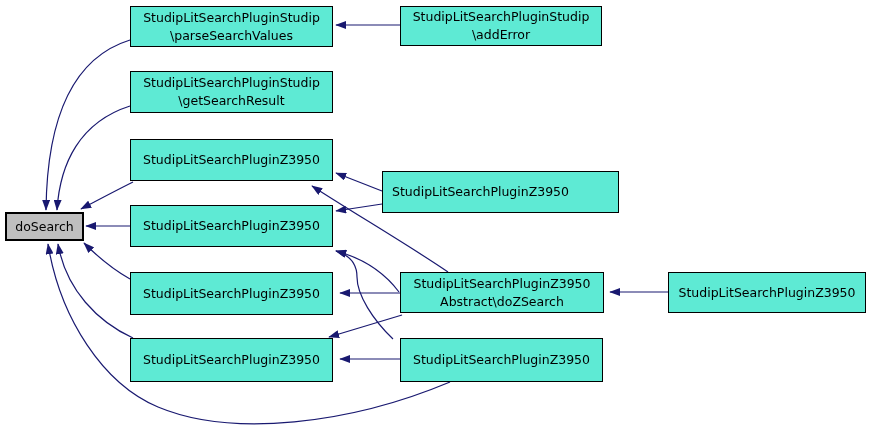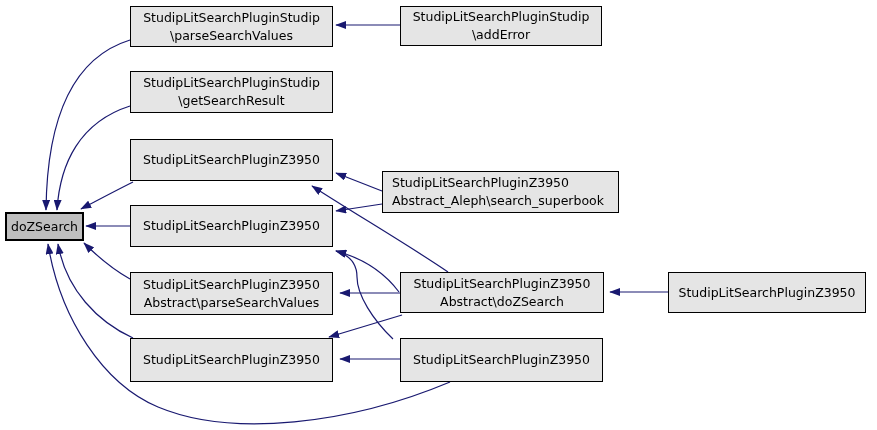--- a/index.html
+++ b/index.html
@@ -1,19 +1,19 @@
 <!DOCTYPE html>
 <html><head>
 <meta charset="utf-8">
 <style>
   html,body{margin:0;padding:0;background:#ffffff;}
   #canvas{position:relative;width:877px;height:430px;background:#ffffff;overflow:hidden;
           font-family:"DejaVu Sans","Liberation Sans",sans-serif;}
   #edges{position:absolute;left:0;top:0;width:877px;height:430px;}
-  .node{position:absolute;box-sizing:border-box;background:#e5e5e5;border:1px solid #000000;
+  .node{position:absolute;box-sizing:border-box;background:#5eead4;border:1px solid #000000;
         display:flex;flex-direction:column;justify-content:center;align-items:center;
         font-size:12.5px;line-height:18px;color:#000000;white-space:nowrap;text-align:center;}
   .node span{display:block;}
   .node.hl{background:#bfbfbf;border:2px solid #000000;}
   .node.leftalign{align-items:flex-start;text-align:left;padding-left:9px;}
   
   #n-adderror        {left:5px;  top:212px; width:79px;  height:29px;}
   #n-studip-parse    {left:130px;top:6px;   width:203px; height:41px;}
   #n-studip-dosearch {left:400px;top:6px;   width:202px; height:40px;}
   #n-studip-getsr    {left:130px;top:71px;  width:203px; height:42px;}
@@ -51,21 +51,21 @@
     <path class="edge" d="M 382 204 L 336 211" marker-end="url(#arrow)"></path>
     <path class="edge" d="M 399 292 C 384 272, 362 258, 336 251" marker-end="url(#arrow)"></path>
     <path class="edge" d="M 393 339 C 373 320, 357 295, 357 277 C 357 263, 349 255, 336 251" marker-end="url(#arrow)"></path>
     <path class="edge" d="M 400 293 L 340 293" marker-end="url(#arrow)"></path>
     <path class="edge" d="M 402 315 L 329 337" marker-end="url(#arrow)"></path>
     <path class="edge" d="M 400 359 L 340 359" marker-end="url(#arrow)"></path>
     <path class="edge" d="M 668 292 L 610 292" marker-end="url(#arrow)"></path>
   </svg>
 
   <div class="node hl" id="n-adderror">
-    <span>doZSearch</span>
+    <span>doSearch</span>
   </div>
 
   <div class="node" id="n-studip-parse">
     <span>StudipLitSearchPluginStudip</span>
     <span>\parseSearchValues</span>
   </div>
 
   <div class="node" id="n-studip-dosearch">
     <span>StudipLitSearchPluginStudip</span>
     <span>\addError</span>
@@ -75,30 +75,28 @@
     <span>StudipLitSearchPluginStudip</span>
     <span>\getSearchResult</span>
   </div>
 
   <div class="node" id="n-z-getzrecord">
     <span>StudipLitSearchPluginZ3950</span>
   </div>
 
   <div class="node leftalign" id="n-aleph-superbook">
     <span>StudipLitSearchPluginZ3950</span>
-    <span>Abstract_Aleph\search_superbook</span>
   </div>
 
   <div class="node" id="n-z-dozconnect">
     <span>StudipLitSearchPluginZ3950</span>
   </div>
 
   <div class="node" id="n-z-parse">
     <span>StudipLitSearchPluginZ3950</span>
-    <span>Abstract\parseSearchValues</span>
   </div>
 
   <div class="node" id="n-z-dosearch">
     <span>StudipLitSearchPluginZ3950</span>
     <span>Abstract\doZSearch</span>
   </div>
 
   <div class="node" id="n-z-getsr">
     <span>StudipLitSearchPluginZ3950</span>
   </div>

